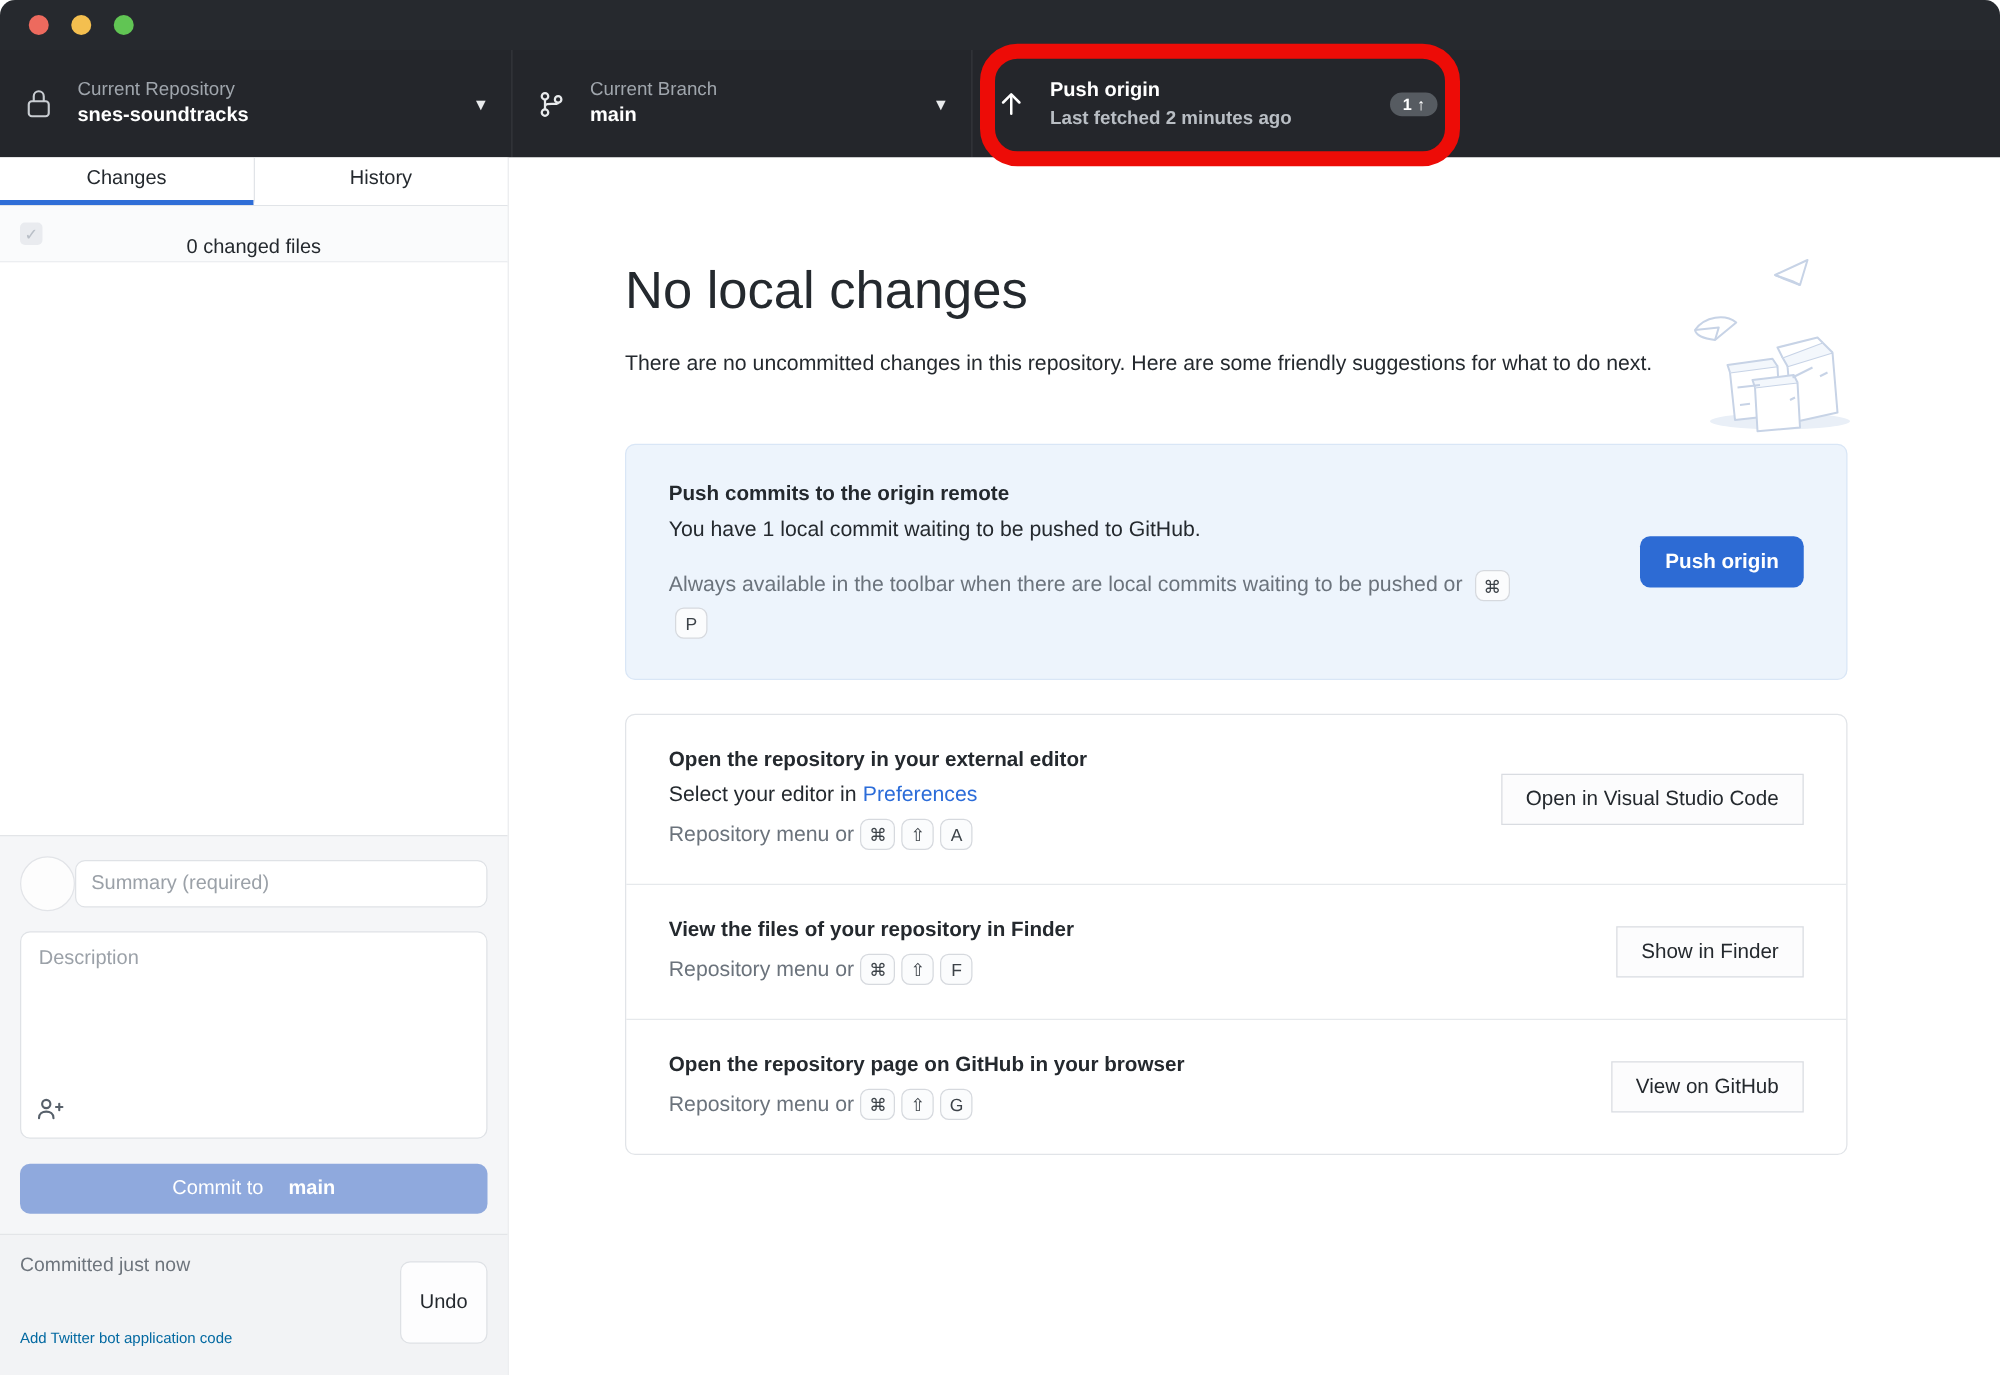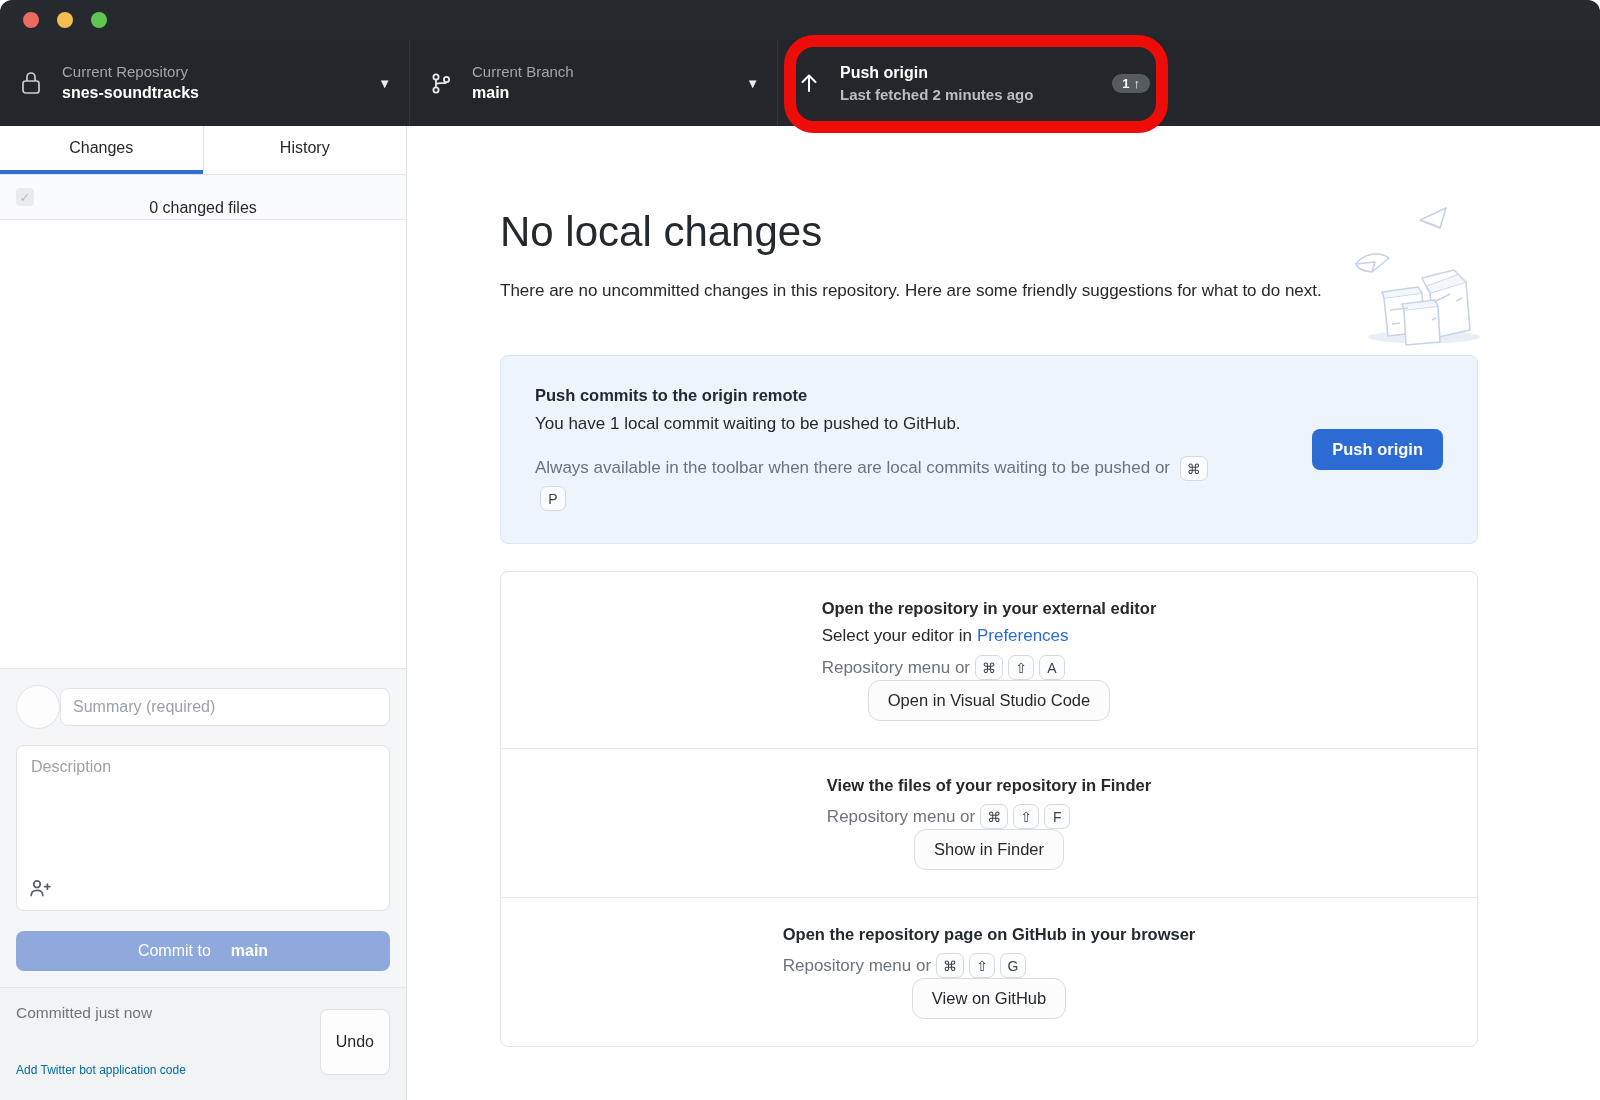--- a/index.html
+++ b/index.html
@@ -29,21 +29,21 @@
   .badge { background:#565b61; color:#fff; font-size:13px; font-weight:600; border-radius:11px; padding:2px 10px; display:inline-flex; align-items:center; gap:4px; flex:none; }
 
   
   .annotation { position:absolute; left:784px; top:35px; width:384px; height:98px; border:12px solid #ed0c07; border-radius:30px; pointer-events:none; z-index:50; }
 
   
   .content { display:flex; height:974px; }
 
   
   .sidebar { width:407px; flex:none; border-right:1px solid #dfe2e5; display:flex; flex-direction:column; background:#fff; }
-  .tabbar { display:flex; height:49px; border-bottom:1px solid #e1e4e8; flex:none; }
+  .tabbar { display:flex; height:39px; border-bottom:1px solid #e1e4e8; flex:none; }
   .tab { flex:1; display:flex; align-items:center; justify-content:center; font-size:16px; color:#24292e; border-bottom:4px solid transparent; cursor:default; background:#fff; }
   .tab.active { border-bottom-color:#2f6ed7; }
   .tab + .tab { border-left:1px solid #e1e4e8; }
 
   .files-header { height:45px; flex:none; background:#fafbfc; border-bottom:1px solid #e8eaed; display:flex; align-items:center; padding:0 16px; }
   .checkbox { width:18px; height:18px; border-radius:4px; background:#e9ebef; color:#b9bfc7; font-size:13px; display:flex; align-items:center; justify-content:center; flex:none; }
   .files-header-label { flex:1; text-align:center; font-size:16px; color:#24292e; margin-left:-18px;margin-top:21px; }
 
   .file-list { flex:1; background:#fff; }
 
@@ -72,27 +72,27 @@
   .illustration { position:absolute; top:72px; right:108px; width:150px; height:150px; }
 
   .callout { margin-top:50px; width:978px; background:#edf4fc; border:1px solid #d9e6f6; border-radius:8px; padding:30px 34px; display:flex; align-items:center; justify-content:space-between; }
   .callout-title { font-size:16.5px; font-weight:700; }
   .callout-body { margin-top:9px; font-size:17px; }
   .callout-hint { margin-top:19px; font-size:17px; color:#6b737c; line-height:30px; max-width:690px; }
   .key { display:inline-flex; align-items:center; justify-content:center; min-width:26px; height:25px; padding:0 6px; background:#fbfcfd; border:1px solid #d6d9de; border-radius:7px; font-size:14px; color:#3c4248; vertical-align:middle; margin-left:5px; }
   .btn-primary { background:#2d6bd4; color:#fff; border:none; border-radius:8px; padding:11px 20px; font-size:16.5px; font-weight:600; font-family:"Liberation Sans", sans-serif; flex:none; }
 
   .suggestions { margin-top:27px; width:978px; border:1px solid #e1e4e8; border-radius:8px; background:#fff; }
-  .suggestion-row { padding:27px 34px; display:flex; align-items:center; justify-content:space-between;flex-direction:column; }
+  .suggestion-row { padding:27px 34px; display:flex; align-items:center; justify-content:space-between; }
   .suggestion-row + .suggestion-row { border-top:1px solid #e6e9ec; }
   .sg-title { font-size:16.5px; font-weight:700; }
   .sg-sub { margin-top:8px; font-size:17px; }
   .sg-sub a { color:#2b6cd9; text-decoration:none; margin-left:5px; }
   .sg-hint { margin-top:9px; font-size:17px; color:#6b737c; display:flex; align-items:center; }
-  .btn-secondary { background:#fcfcfd; border:1px solid #d9dce1; border-radius:12px; padding:10px 19px; font-size:16.5px; color:#24292e; font-family:"Liberation Sans", sans-serif; flex:none; }
+  .btn-secondary { background:#fcfcfd; border:1px solid #d9dce1; border-radius:0; padding:10px 19px; font-size:16.5px; color:#24292e; font-family:"Liberation Sans", sans-serif; flex:none; }
 </style>
 </head>
 <body>
 
 <div class="window">
 
   <div class="titlebar">
     <div class="lights">
       <div class="light red"></div>
       <div class="light yellow"></div>

